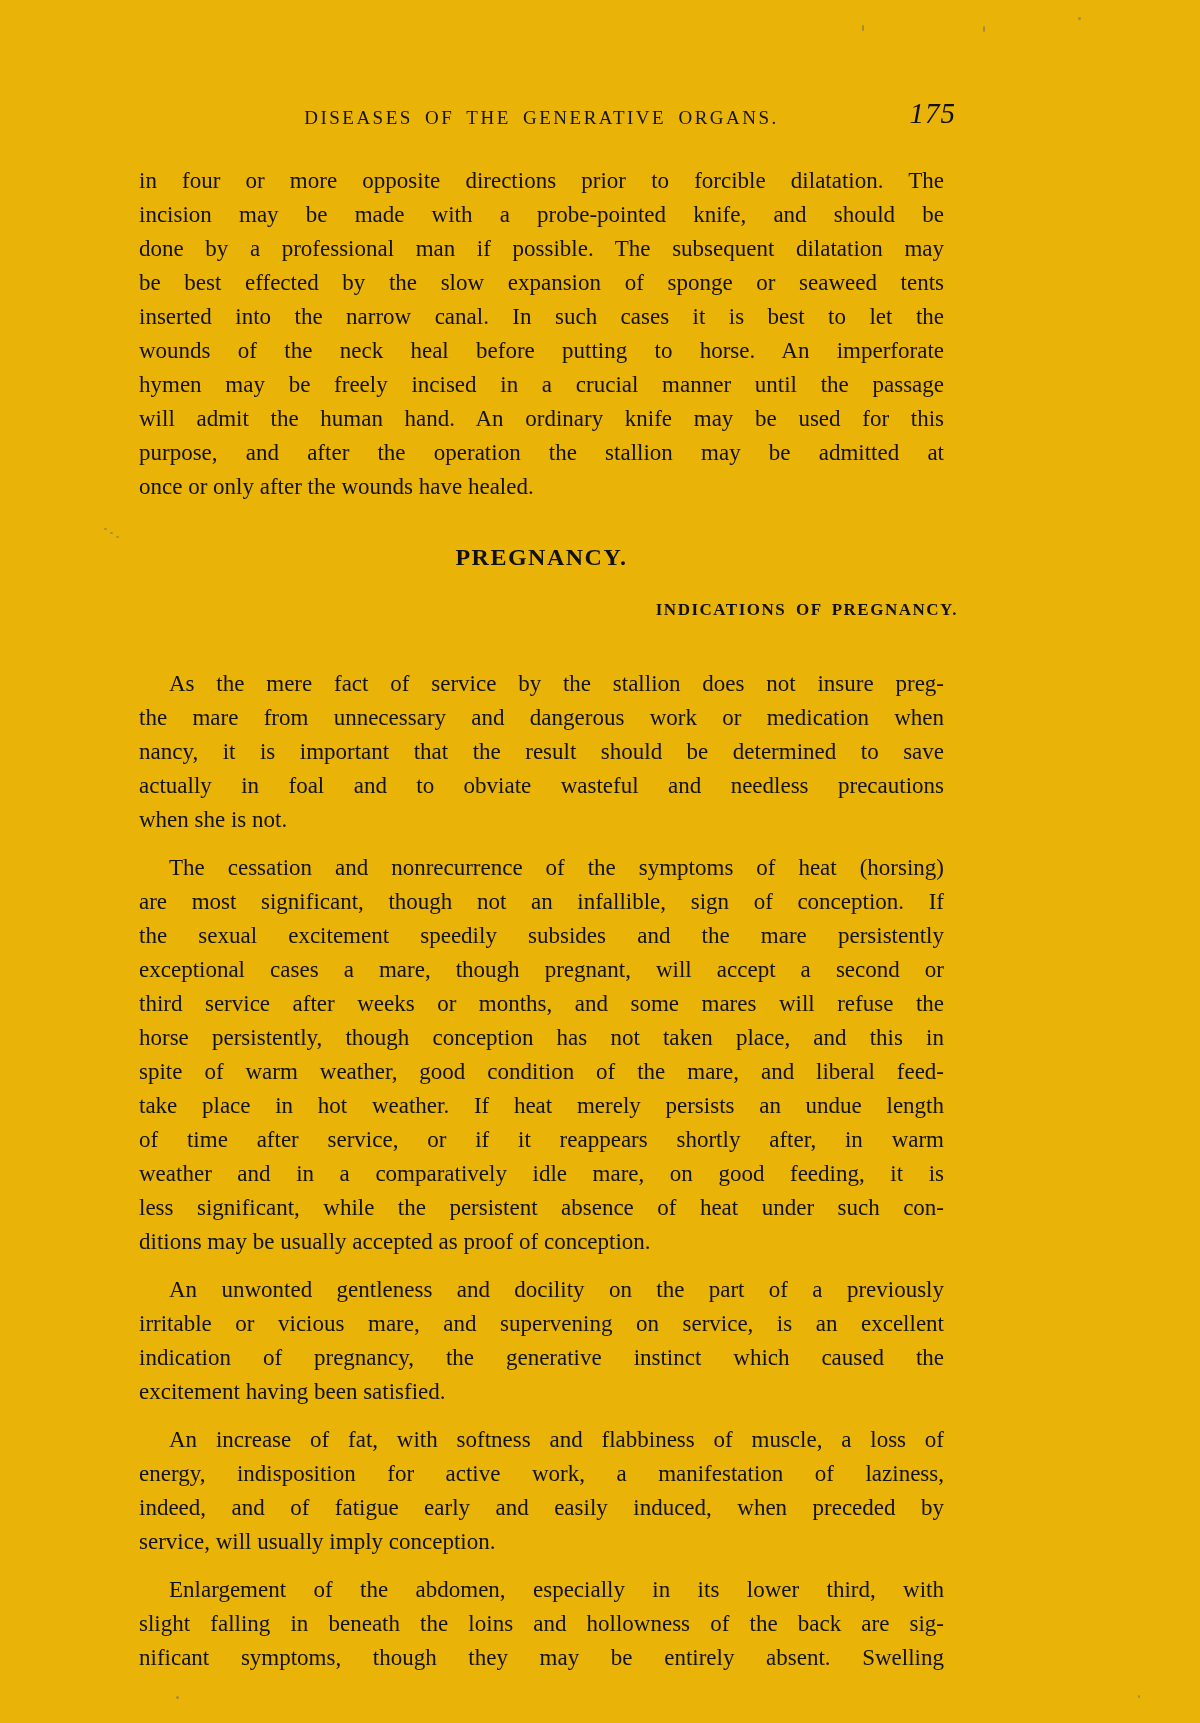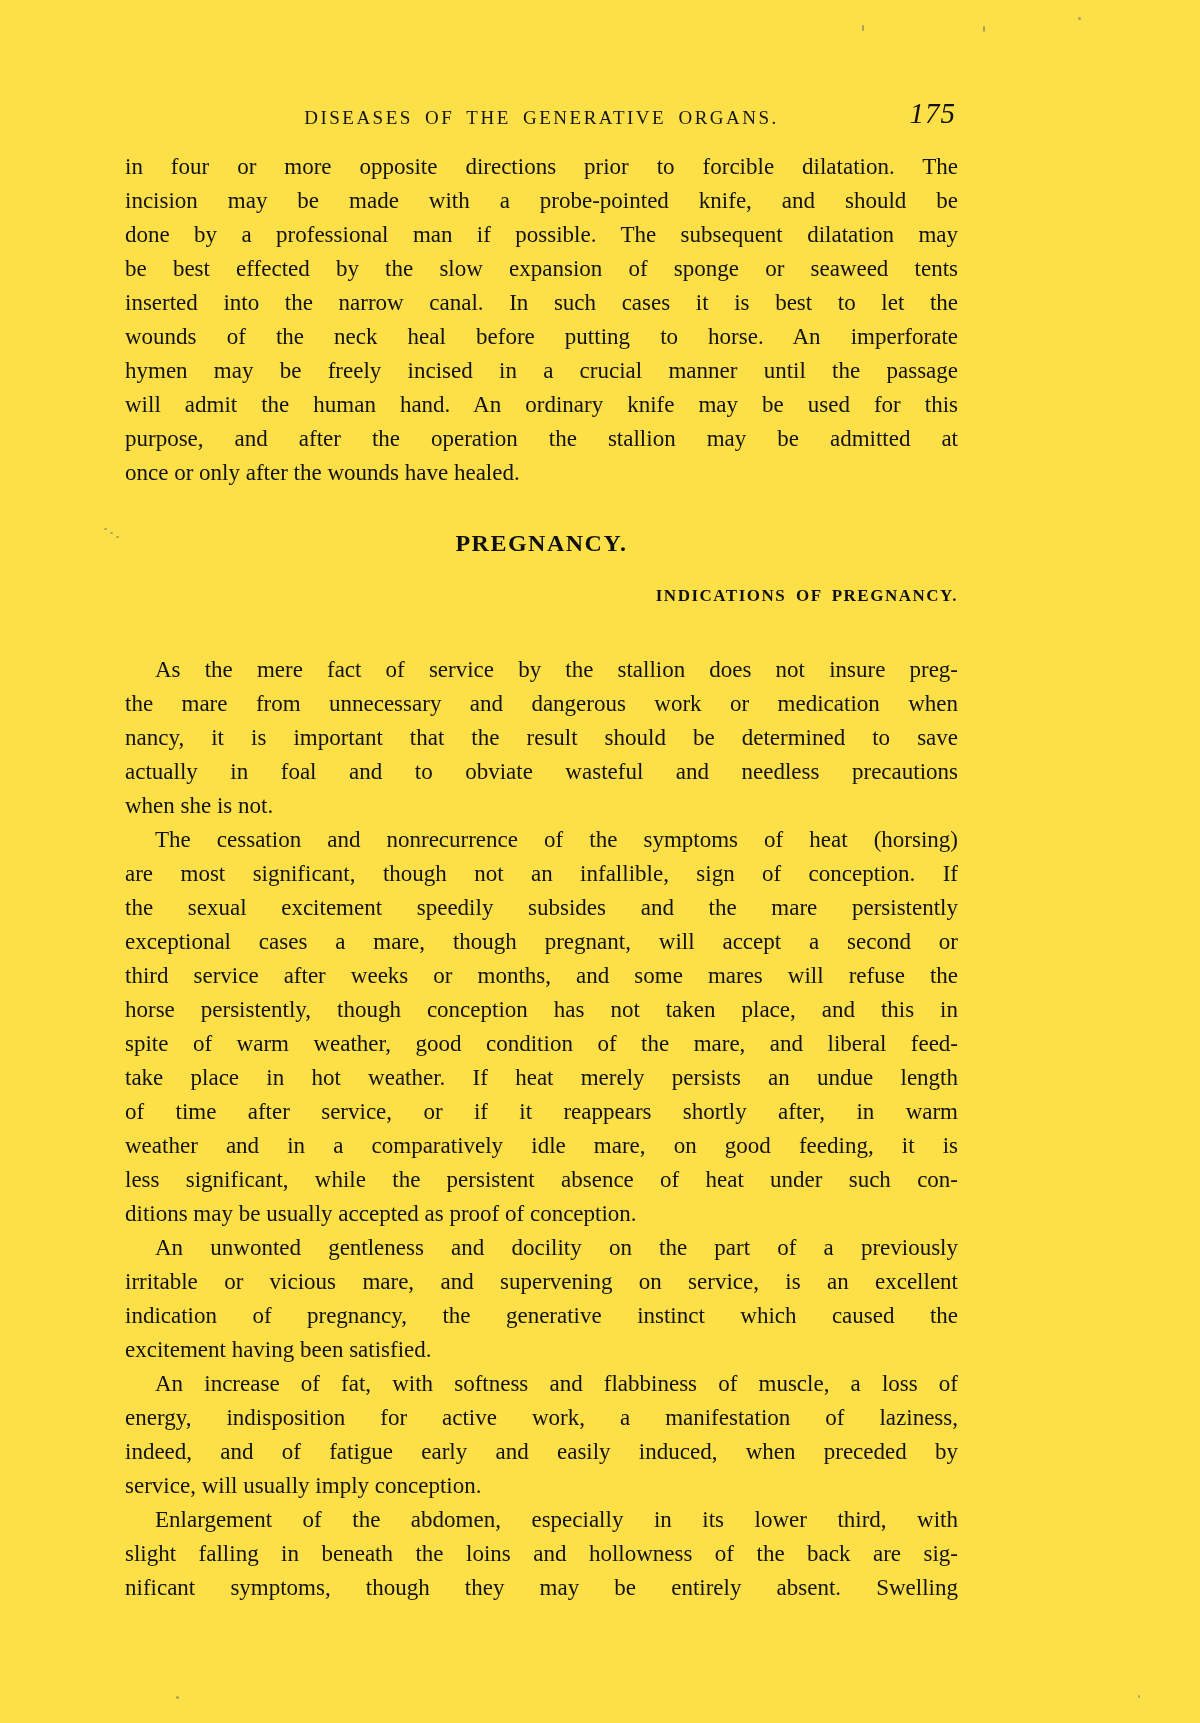--- a/index.html
+++ b/index.html
@@ -4,21 +4,21 @@
 <title>Scanned book page</title>
 <style>
   html, body {
     margin: 0; padding: 0;
     background: #ffffff;
   }
   .page {
     position: relative;
     width: 1200px;
     height: 1723px;
-    background: #fde047;
+    background: #eab308;
     color: #101010;
     font-family: "Liberation Serif", "DejaVu Serif", serif;
     overflow: hidden;
   }
   .header-row {
     position: absolute;
     top: 101px;
     left: 125px;
     width: 833px;
     height: 34px;
@@ -77,21 +77,21 @@
   .subsection-heading {
     margin: 27px 0 46px 0;
     text-align: right;
     font-size: 17px;
     font-weight: bold;
     letter-spacing: 1.5px;
     word-spacing: 4px;
     line-height: 22px;
     color: #111111;
   }
-  .paragraph { margin: 0; }
+  .paragraph { margin: 14px; }
   .speck {
     position: absolute;
     background: #6b6b6b;
     border-radius: 50%;
     opacity: 0.55;
   }
 </style>
 </head>
 <body>
 

